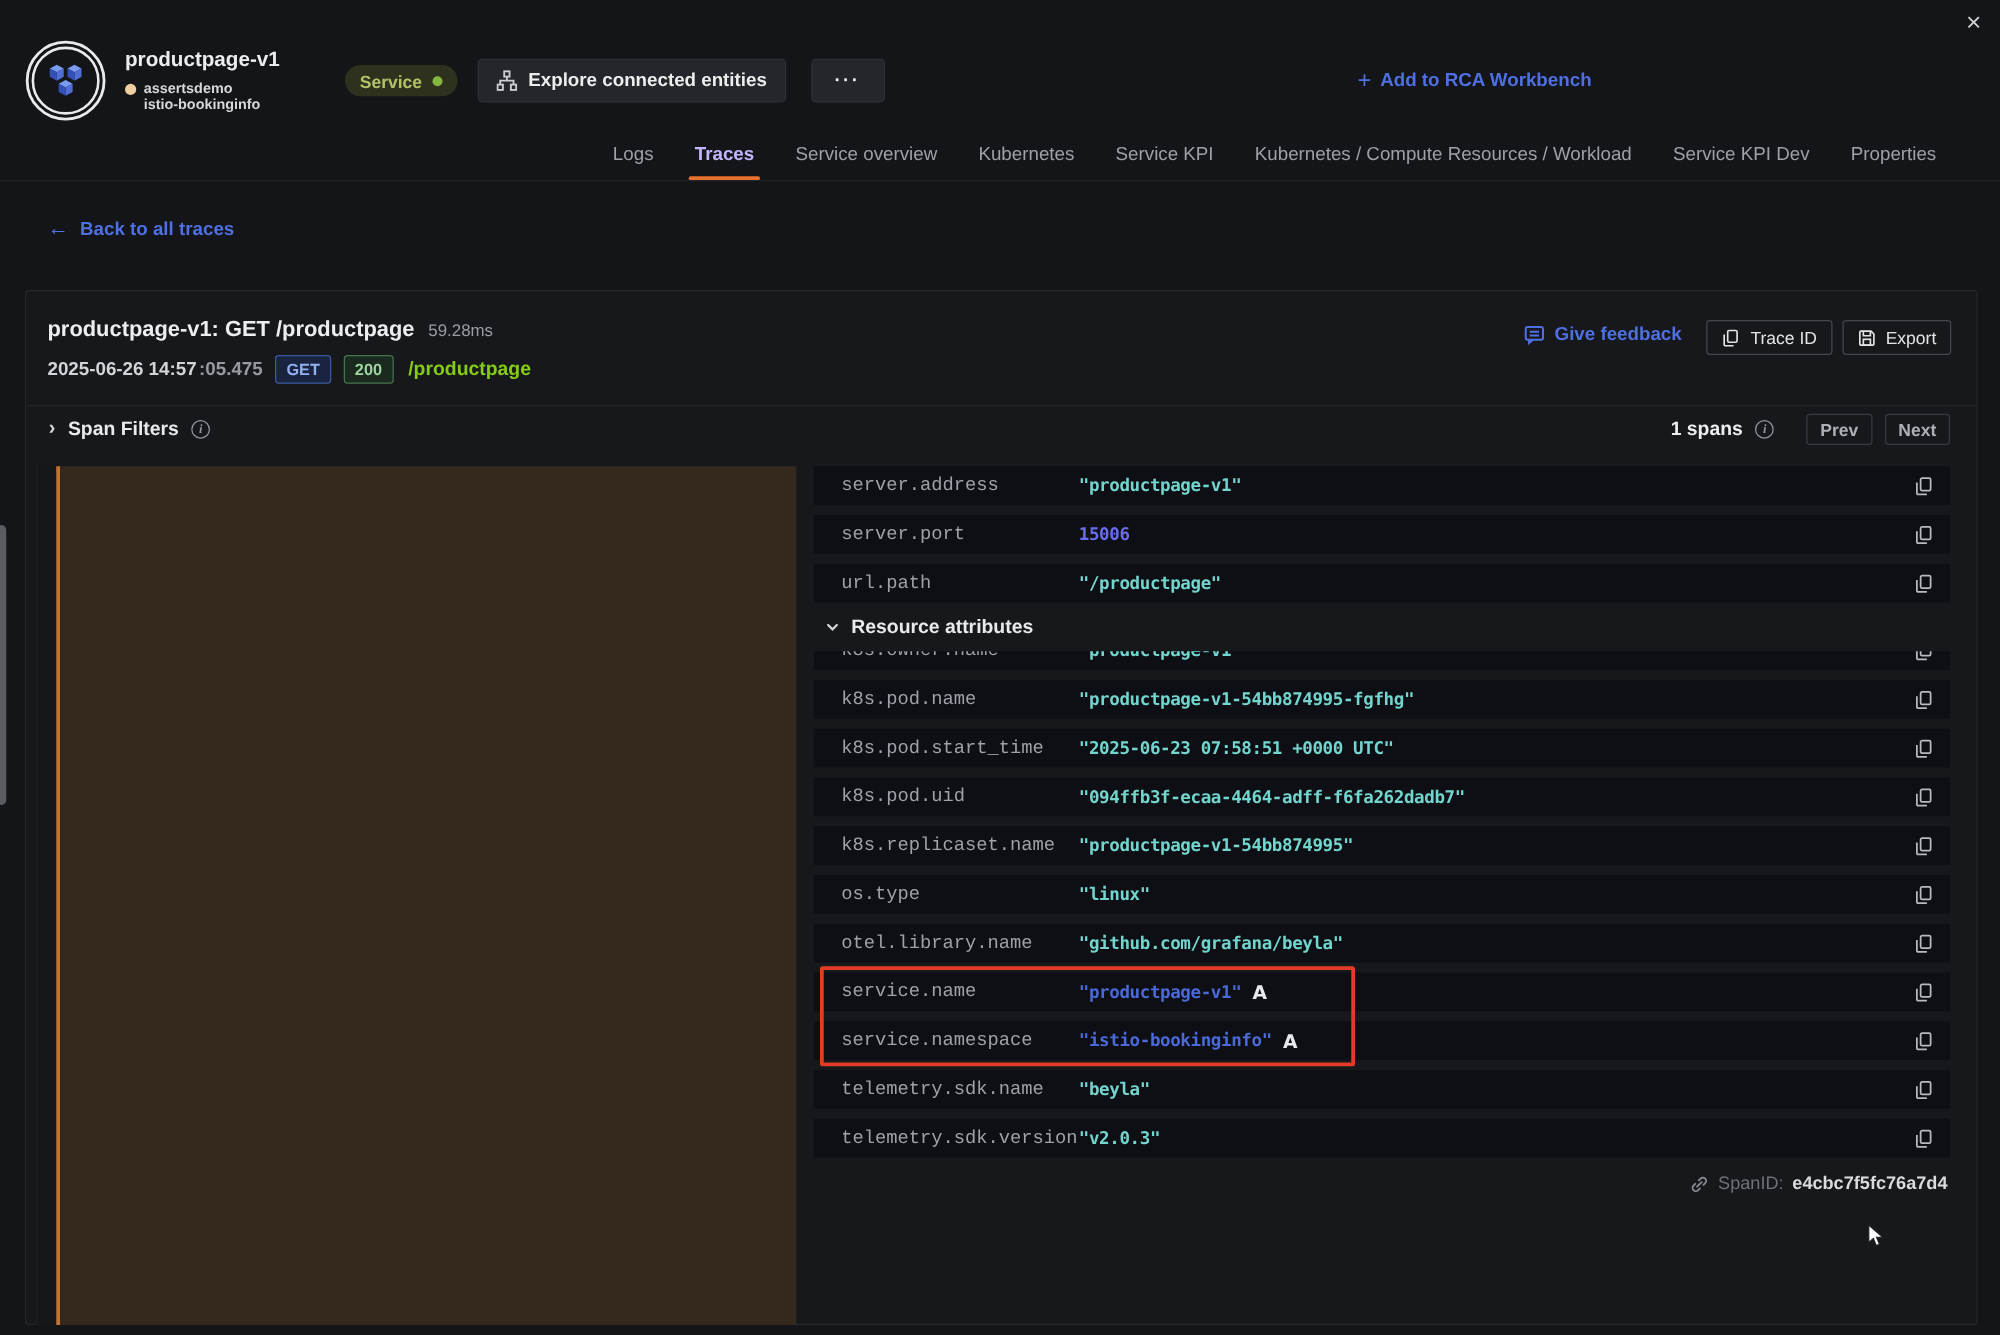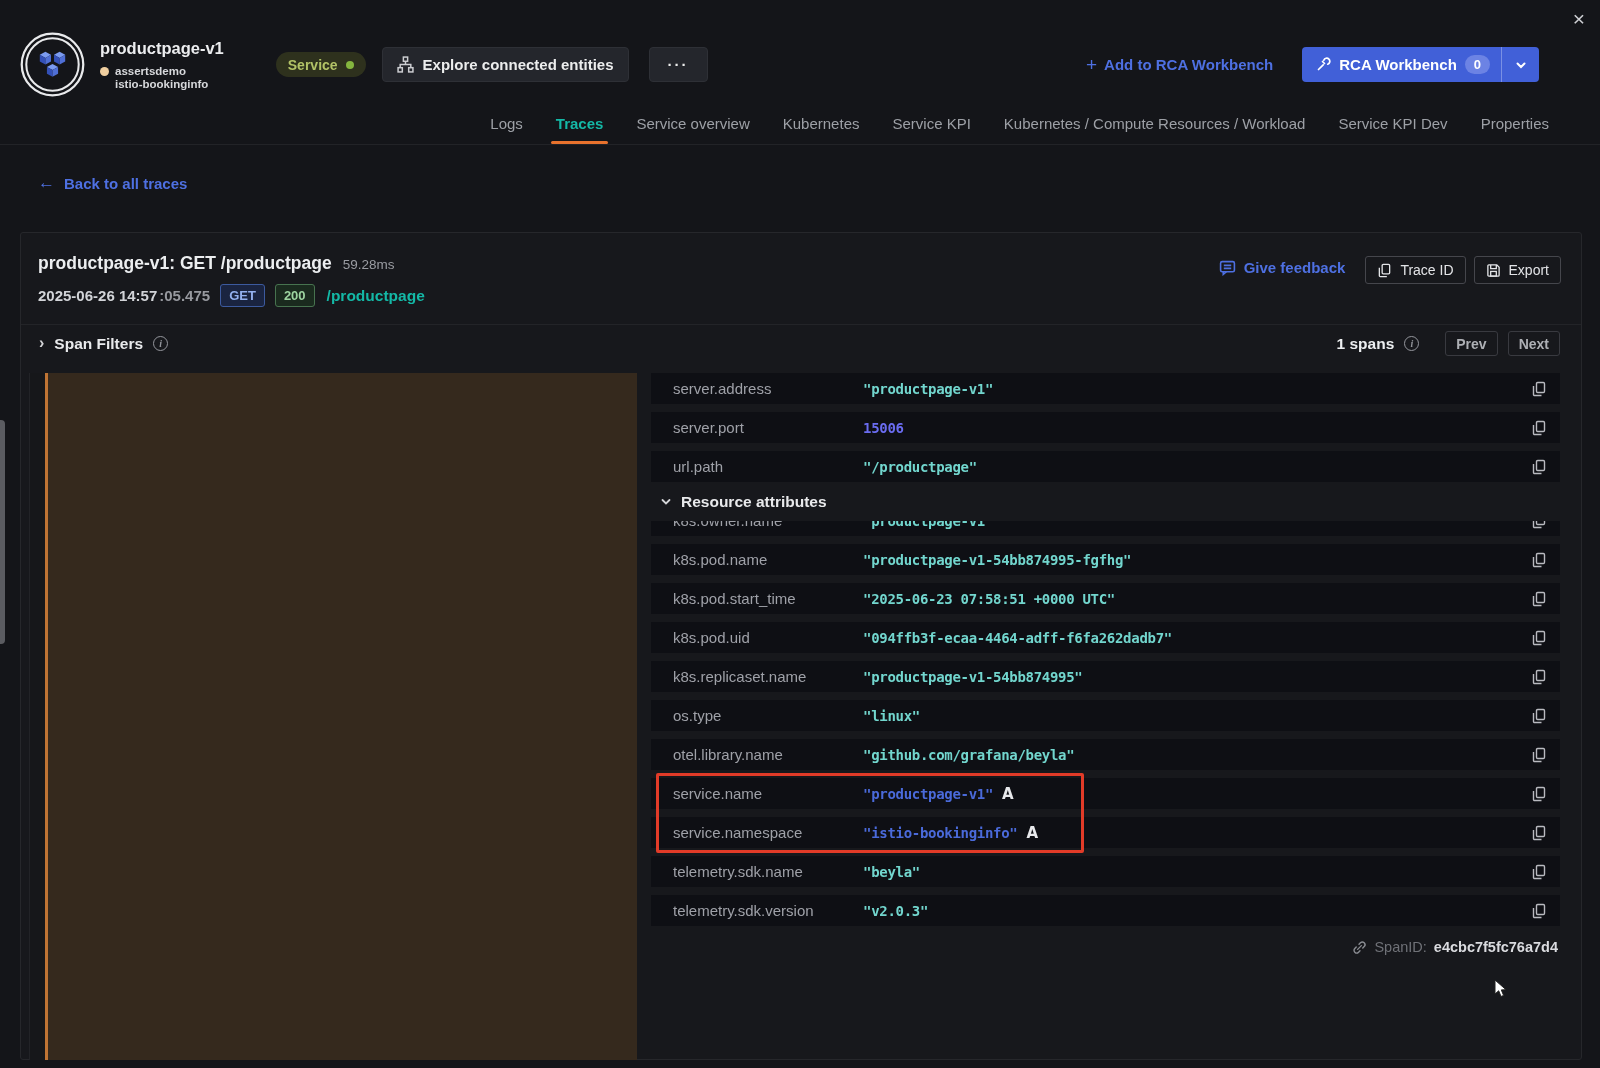--- a/index.html
+++ b/index.html
@@ -44,21 +44,21 @@
     padding:0 11px 0 13px; border-radius:4px 0 0 4px; color:#fff; font-size:15px; font-weight:700;
   }
   .wb-count { background:#6c83e4; color:#fff; border-radius:11px; padding:2px 9px; font-size:13px; font-weight:700; }
   .wb-caret {
     width:38px; background:#4160d8; border-left:1px solid rgba(255,255,255,.3);
     border-radius:0 4px 4px 0; display:flex; align-items:center; justify-content:center;
   }
   
   .tabs { position:absolute; top:115px; right:51px; display:flex; gap:33px; font-size:15px; }
   .tab { color:#9da0a6; position:relative; cursor:pointer; white-space:nowrap; padding-bottom:12px; }
-  .tab.active { color:#14b8a6; font-weight:700; }
+  .tab.active { color:#c4b5fd; font-weight:700; }
   .tab.active::after {
     content:""; position:absolute; left:-5px; right:-5px; bottom:0; height:3px;
     background:#e8722d; border-radius:2px;
   }
   .top-divider { position:absolute; top:144px; left:0; width:1600px; border-top:1px solid #222327; }
   
   .back-link { position:absolute; top:173px; left:38px; color:#4e70e2; font-size:15px; font-weight:700; display:flex; gap:9px; align-items:center; cursor:pointer; }
   
   .card {
     position:absolute; top:232px; left:20px; width:1562px; height:828px;
@@ -67,21 +67,21 @@
   .card-header { display:flex; justify-content:space-between; padding:20px 20px 0 17px; }
   .trace-title-line { display:flex; align-items:baseline; gap:11px; }
   .trace-title { font-size:17.5px; font-weight:700; color:#eceef0; }
   .trace-duration { font-size:13.5px; color:#9a9ca2; }
   .trace-meta { display:flex; align-items:center; gap:10px; margin-top:10px; }
   .ts-main { font-size:15px; font-weight:700; color:#d2d4d8; }
   .ts-frac { font-size:15px; font-weight:700; color:#97999f; margin-left:-8px; }
   .badge { font-size:13px; font-weight:700; padding:3px 8px; border-radius:3px; border:1px solid; }
   .badge-get { background:#1a2440; border-color:#3c5a9e; color:#93b0ee; }
   .badge-200 { background:#1a2a1e; border-color:#47734f; color:#9dd4a0; }
-  .trace-path { font-size:15.5px; font-weight:700; color:#14b8a6; margin-left:2px; }
+  .trace-path { font-size:15.5px; font-weight:700; color:#84cc16; margin-left:2px; }
   .hdr-actions { display:flex; align-items:flex-start; gap:8px; padding-top:3px; }
   .feedback-link { color:#4e70e2; font-size:15px; font-weight:700; display:flex; align-items:flex-start; gap:8px; margin-right:12px; cursor:pointer; padding-top:3px; }
   .mini-btn {
     height:28px; padding:0 11px; border:1px solid #45464c; border-radius:3px;
     color:#e3e4e7; font-weight:400; font-size:14px; display:flex; align-items:center; gap:8px;
     background:transparent; cursor:pointer;
   }
   .card-divider { margin-top:17px; border-top:1px solid #232428; }
   .filters-row { height:37px; display:flex; align-items:center; justify-content:space-between; padding:0 21px 0 18px; }
   .filters-left { display:flex; align-items:center; gap:10px; cursor:pointer; }
@@ -100,21 +100,21 @@
   .content { display:flex; padding:11px 21px 0 8px; gap:14px; }
   .span-panel { width:608px; height:687px; display:flex; border-left:1px solid #222327; cursor:pointer; }
   .span-gutter { width:15px; background:#16171a; }
   .span-accent { width:3px; background:#bf7434; }
   .span-brown { flex:1; background:#35291d; }
   .attrs-panel { flex:1; position:relative; }
   .attr-row {
     height:31px; margin-bottom:8px; background:#0e0f14;
     display:flex; align-items:center; padding:0 13px 0 22px;
   }
-  .attr-key { width:190px; flex-shrink:0; font-size:15px; color:#9fa1a8; }
+  .attr-key { width:190px; flex-shrink:0; font-size:15px; color:#9fa1a8;font-family:Liberation Mono, monospace; }
   .attr-val { font-family:"DejaVu Sans Mono", monospace; font-size:14px; font-weight:700; letter-spacing:-0.3px; }
   .val-string { color:#72d6ce; }
   .val-number { color:#6a6cf0; }
   .val-link  { color:#4a6ada; }
   .a-icon { color:#e8e9ec; font-weight:900; font-size:15px; margin-left:9px; font-family:"DejaVu Sans", sans-serif; }
   .copy-btn { margin-left:auto; display:flex; cursor:pointer; }
   .res-header { height:24px; margin:3px 0 7px; display:flex; align-items:center; gap:9px; cursor:pointer; padding-left:9px; }
   .res-header .label { font-size:15.5px; font-weight:700; color:#e9eaec; }
   .clip-row { height:15px; overflow:hidden; margin-bottom:8px; }
   .clip-row .attr-row { margin-top:-16px; margin-bottom:0; }
@@ -179,38 +179,20 @@
     <span>Explore connected entities</span>
   </div>
   <div class="hdr-btn dots-btn">···</div>
 </div>
 
 <div class="hdr-right">
   <div class="add-link">
     <span style="font-size:19px; font-weight:400;">+</span>
     <span>Add to RCA Workbench</span>
   </div>
-  <div class="wb-btn">
-    <div class="wb-main">
-      <span>
-        <svg width="16" height="16" viewBox="0 0 16 16" fill="none" stroke="#ffffff" stroke-width="1.7" stroke-linecap="round">
-          <path d="M3.5 12.5 L8.2 7.8"></path>
-          <path d="M8.8 3.2 a3.1 3.1 0 1 1 4 4"></path>
-          <path d="M9.5 6.5 l-2 -2"></path>
-        </svg>
-      </span>
-      <span>RCA Workbench</span>
-      <span class="wb-count">0</span>
-    </div>
-    <div class="wb-caret">
-      <svg width="12" height="12" viewBox="0 0 12 12" fill="none" stroke="#ffffff" stroke-width="2" stroke-linecap="round">
-        <path d="M2.5 4.5 L6 8 L9.5 4.5"></path>
-      </svg>
-    </div>
-  </div>
 </div>
 
 <div class="tabs">
     <div class="tab"><span>Logs</span></div>
     <div class="tab active"><span>Traces</span></div>
     <div class="tab"><span>Service overview</span></div>
     <div class="tab"><span>Kubernetes</span></div>
     <div class="tab"><span>Service KPI</span></div>
     <div class="tab"><span>Kubernetes / Compute Resources / Workload</span></div>
     <div class="tab"><span>Service KPI Dev</span></div>

